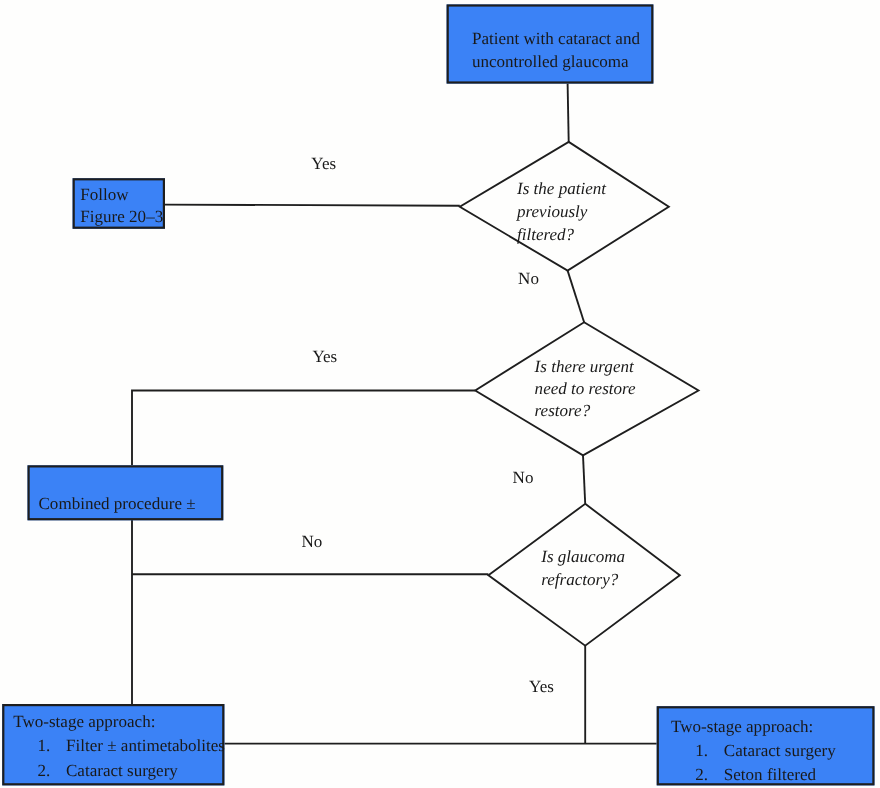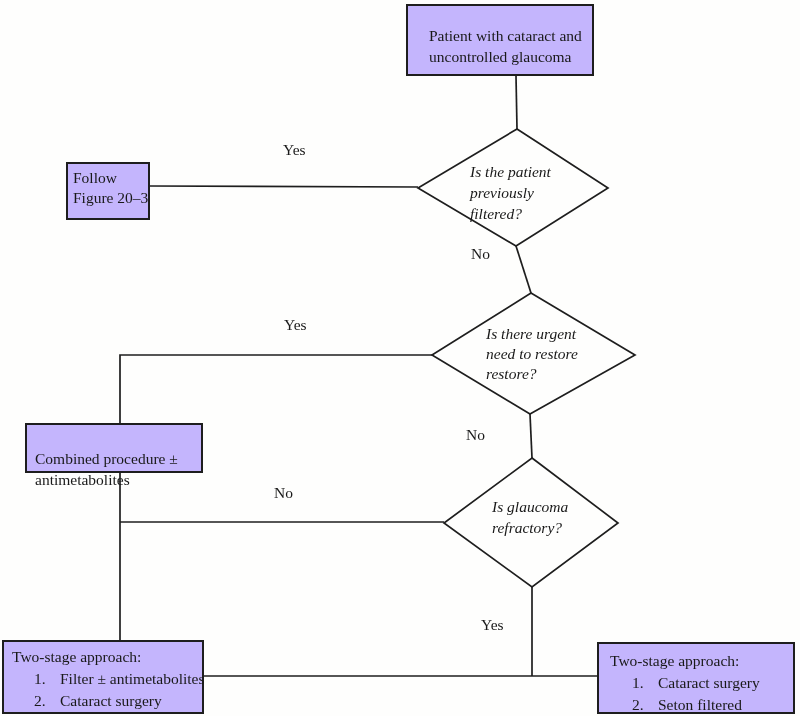--- a/index.html
+++ b/index.html
@@ -22,42 +22,42 @@
     width: 800px; height: 716px;
   }
   svg.wires line, svg.wires polyline, svg.wires polygon {
     stroke: #1e1e1e;
     stroke-width: 1.7;
     fill: none;
   }
   .node {
     position: absolute;
     border: 2px solid #1e1e1e;
-    background: #c4b5fd;
+    background: #3b82f6;
     box-sizing: border-box;
   }
   .tline { white-space: nowrap; }
   .diamond-text {
     position: absolute;
     white-space: nowrap;
     font-style: italic;
   }
   .edge-label {
     position: absolute;
     white-space: nowrap;
   }
   .list-row { white-space: nowrap; }
   .list-row .num {
     display: inline-block;
     width: 26px;
     margin-left: 22px;
   }
   
   #start-box    { left: 406px; top: 4px;   width: 188px; height: 72px; padding: 19px 0 0 21px; line-height: 21px; }
-  #follow-box   { left: 66px;  top: 162px; width: 84px;  height: 58px; padding: 4px 0 0 5px;  line-height: 20px; }
+  #follow-box   { left: 66px;  top: 162px; width: 84px;  height: 46px; padding: 4px 0 0 5px;  line-height: 20px; }
   #combined-box { left: 25px;  top: 423px; width: 178px; height: 50px; padding: 23px 0 0 8px;  line-height: 21px; }
   #bl-box       { left: 2px;   top: 640px; width: 202px; height: 74px; padding: 4px 0 0 8px;  line-height: 22px; }
   #br-box       { left: 597px; top: 642px; width: 198px; height: 72px; padding: 6px 0 0 11px; line-height: 22px; }
 
   #d1-text { left: 470px; top: 161px; line-height: 21px; }
   #d2-text { left: 486px; top: 324px; line-height: 20px; }
   #d3-text { left: 492px; top: 496px; line-height: 21px; }
 
   #label-yes1 { left: 283px; top: 141px; }
   #label-no1  { left: 471px; top: 245px; }
@@ -115,21 +115,20 @@
   </div>
 
   <div class="diamond-text" id="d2-text">
     <div class="tline">Is there urgent</div>
     <div class="tline">need to restore</div>
     <div class="tline">restore?</div>
   </div>
 
   <div class="node" id="combined-box">
     <div class="tline">Combined procedure ±</div>
-    <div class="tline">antimetabolites</div>
   </div>
 
   <div class="diamond-text" id="d3-text">
     <div class="tline">Is glaucoma</div>
     <div class="tline">refractory?</div>
   </div>
 
   <div class="node" id="bl-box">
     <div class="tline">Two-stage approach:</div>
     <div class="list-row">

